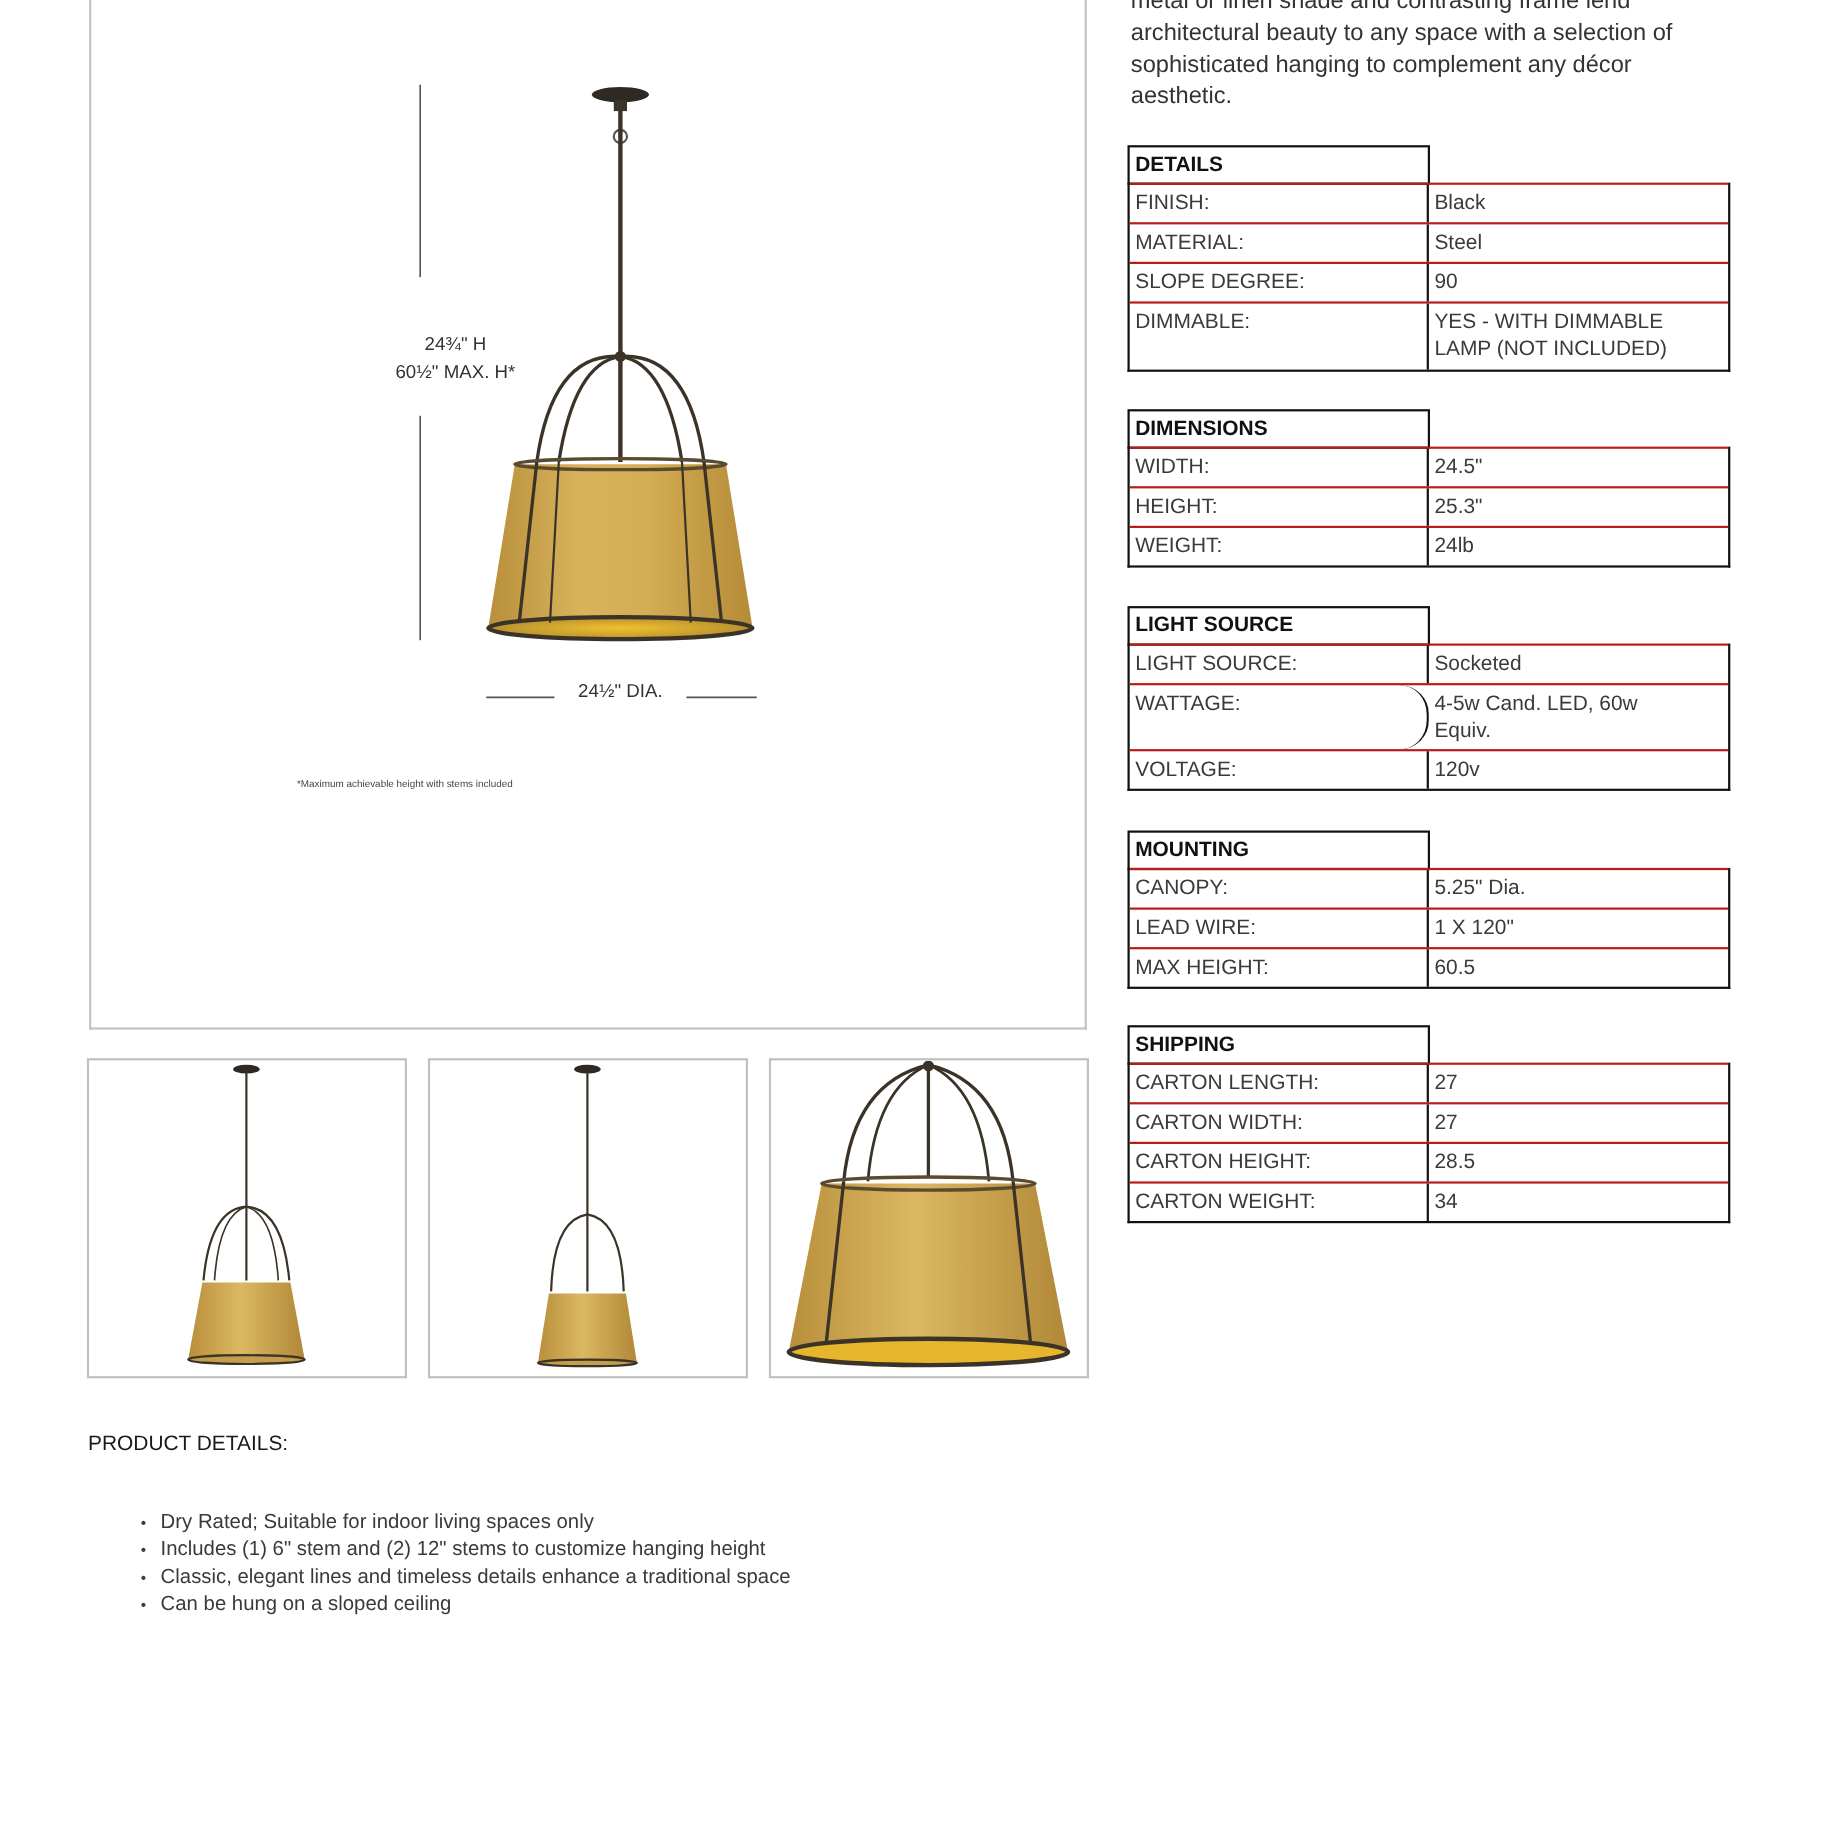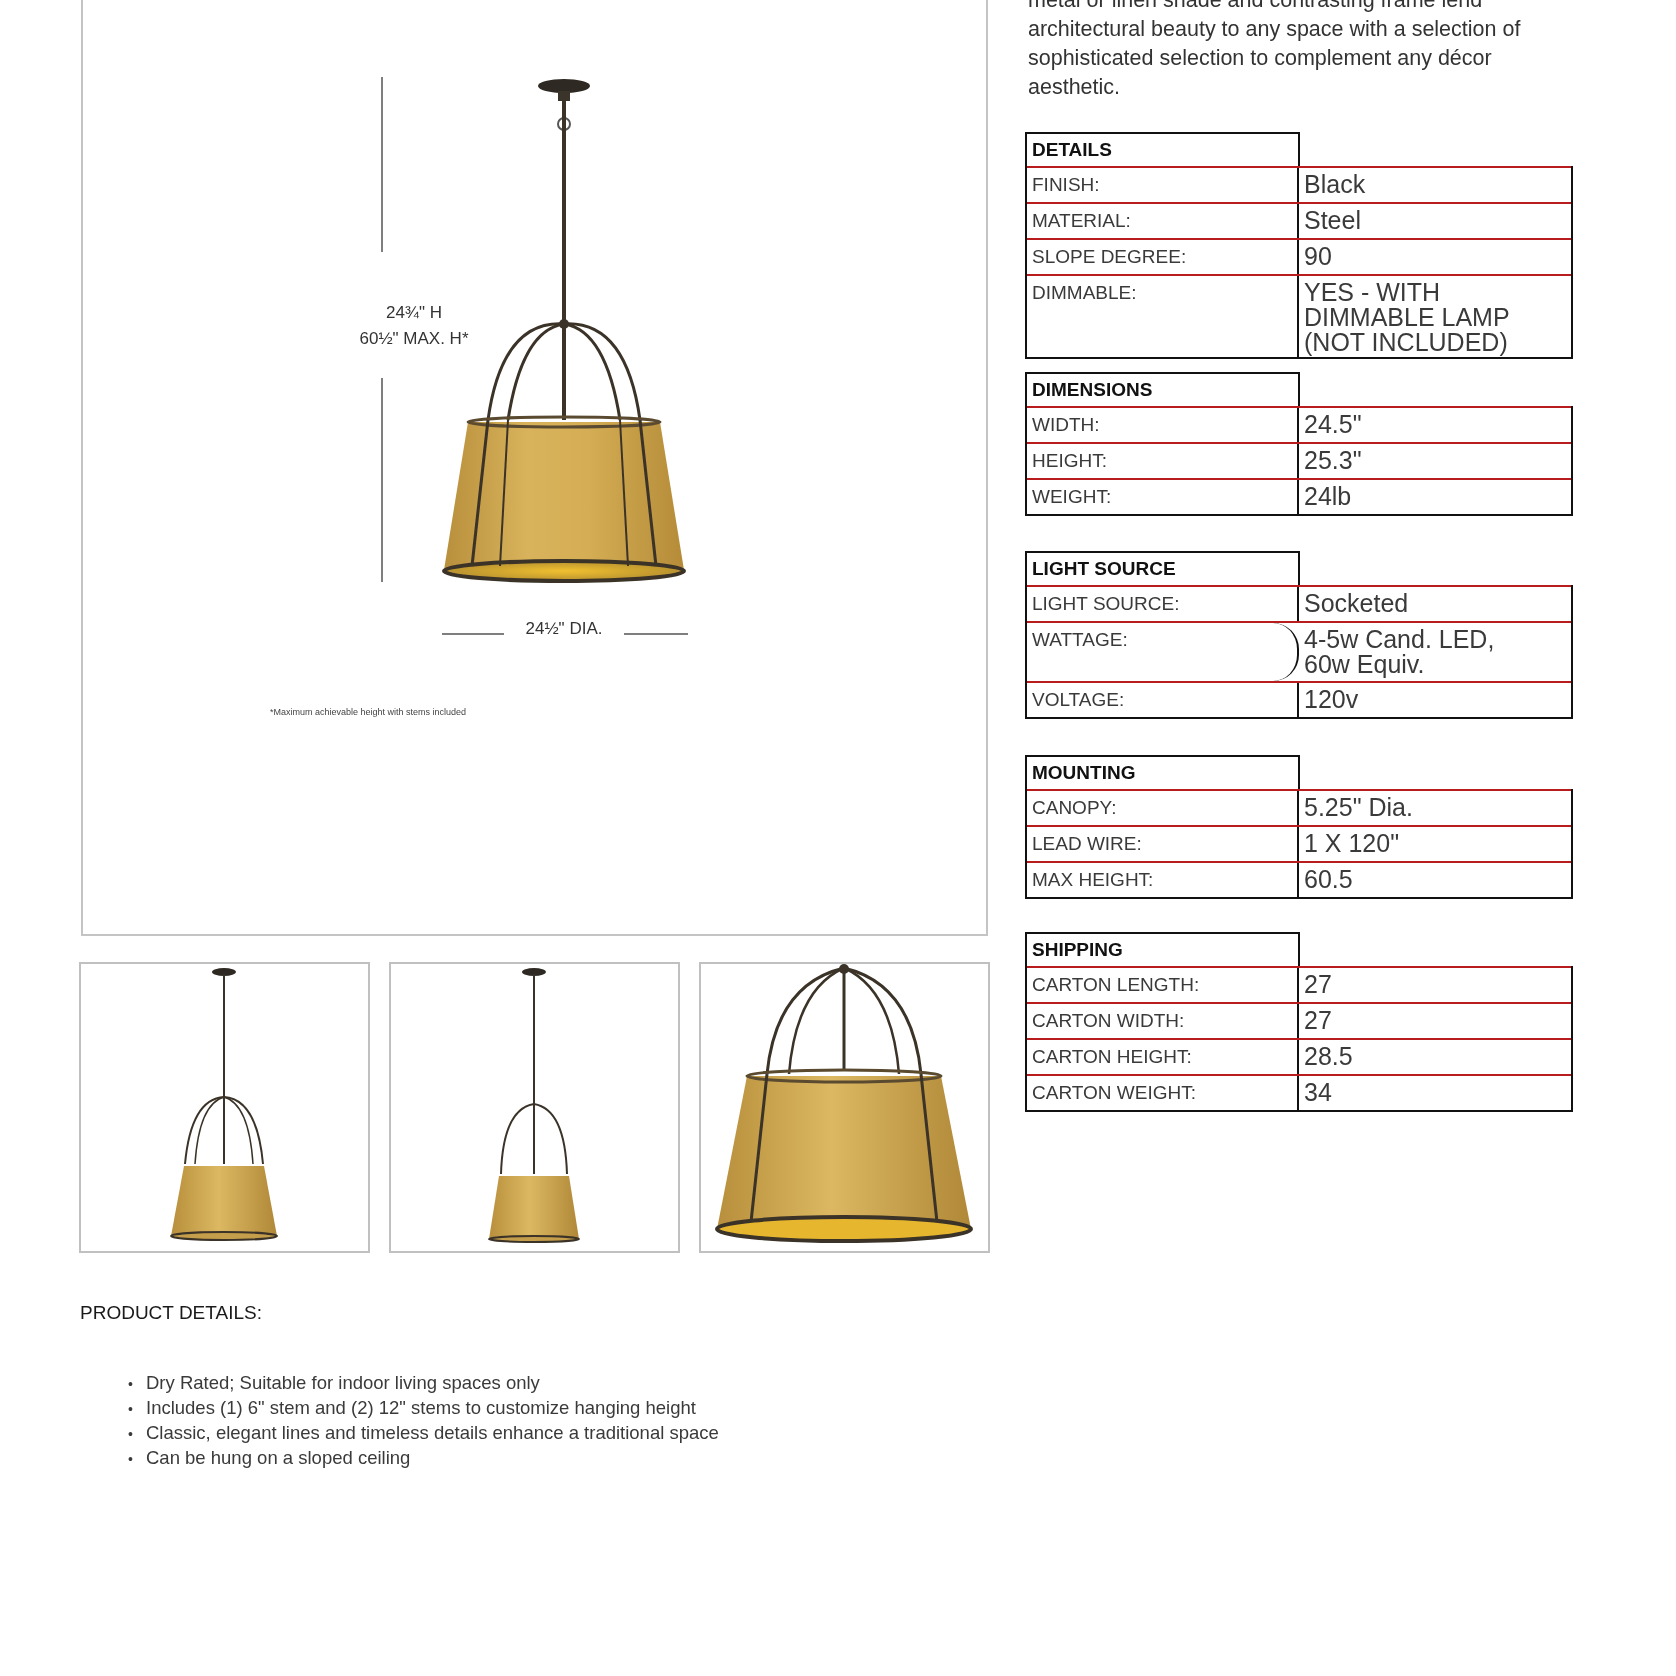--- a/index.html
+++ b/index.html
@@ -7,35 +7,35 @@
   .abs { position:absolute; }
   .main-box { left:81px; top:-4px; width:907px; height:940px; border:2px solid #c4c4c4; border-top:none; box-sizing:border-box; background:#fff; }
   .thumb { top:962px; width:291px; height:291px; border:2px solid #c0c0c0; box-sizing:border-box; background:#fff; overflow:hidden; }
   .desc { left:1028px; top:-14px; width:560px; font-size:21.5px; line-height:29px; color:#333; }
   .desc p { margin:0; }
   .spec-table { position:absolute; left:1025px; width:548px; }
   .spec-header { position:absolute; left:0; top:0; width:275px; height:36px; border:2px solid #111; box-sizing:border-box; font-weight:bold; font-size:19px; line-height:32px; padding-left:5px; color:#111; }
   .spec-rows { position:absolute; left:0; top:34px; width:548px; border:2px solid #111; border-top:none; box-sizing:border-box; }
   .spec-row { display:flex; border-top:2px solid #b91c1c; box-sizing:border-box; }
   .spec-label { width:272px; border-right:2px solid #111; box-sizing:border-box; padding:4px 5px 2px 5px; font-size:19px; line-height:25px; color:#3a3a3a; min-height:34px; }
-  .spec-value { flex:1; padding:4px 4px 2px 5px; font-size:25px; line-height:25px; color:#3a3a3a; }
+  .spec-value { flex:1; padding:4px 4px 2px 5px; font-size:19px; line-height:25px; color:#3a3a3a; }
   .pd-title { left:80px; top:1302px; font-size:19px; font-weight:normal; color:#1a1a1a; }
   .pd-list { left:128px; top:1370px; margin:0; padding:0; list-style:none; font-size:18.5px; color:#3a3a3a; }
   .pd-list li { height:25px; line-height:25px; white-space:nowrap; }
   .pd-list .dot { display:inline-block; width:18px; font-size:14px; }
   .dim-text { font-size:17px; color:#333; text-align:center; line-height:26px; }
   .footnote { font-size:9px; color:#444; }
 </style>
 </head>
 <body>
 
 <div class="abs desc">
   <p>metal or linen shade and contrasting frame lend</p>
   <p>architectural beauty to any space with a selection of</p>
-  <p>sophisticated selection to complement any décor</p>
+  <p>sophisticated hanging to complement any décor</p>
   <p>aesthetic.</p>
 </div>
 
 <div class="abs main-box">
   <svg width="907" height="940" viewBox="81 -4 907 940" style="position:absolute;left:0;top:0;">
     <defs>
       <linearGradient id="shadeGrad" x1="0" x2="1" y1="0" y2="0">
         <stop offset="0" stop-color="#b88f3c"></stop>
         <stop offset="0.35" stop-color="#d9b35c"></stop>
         <stop offset="0.6" stop-color="#d4ad54"></stop>

